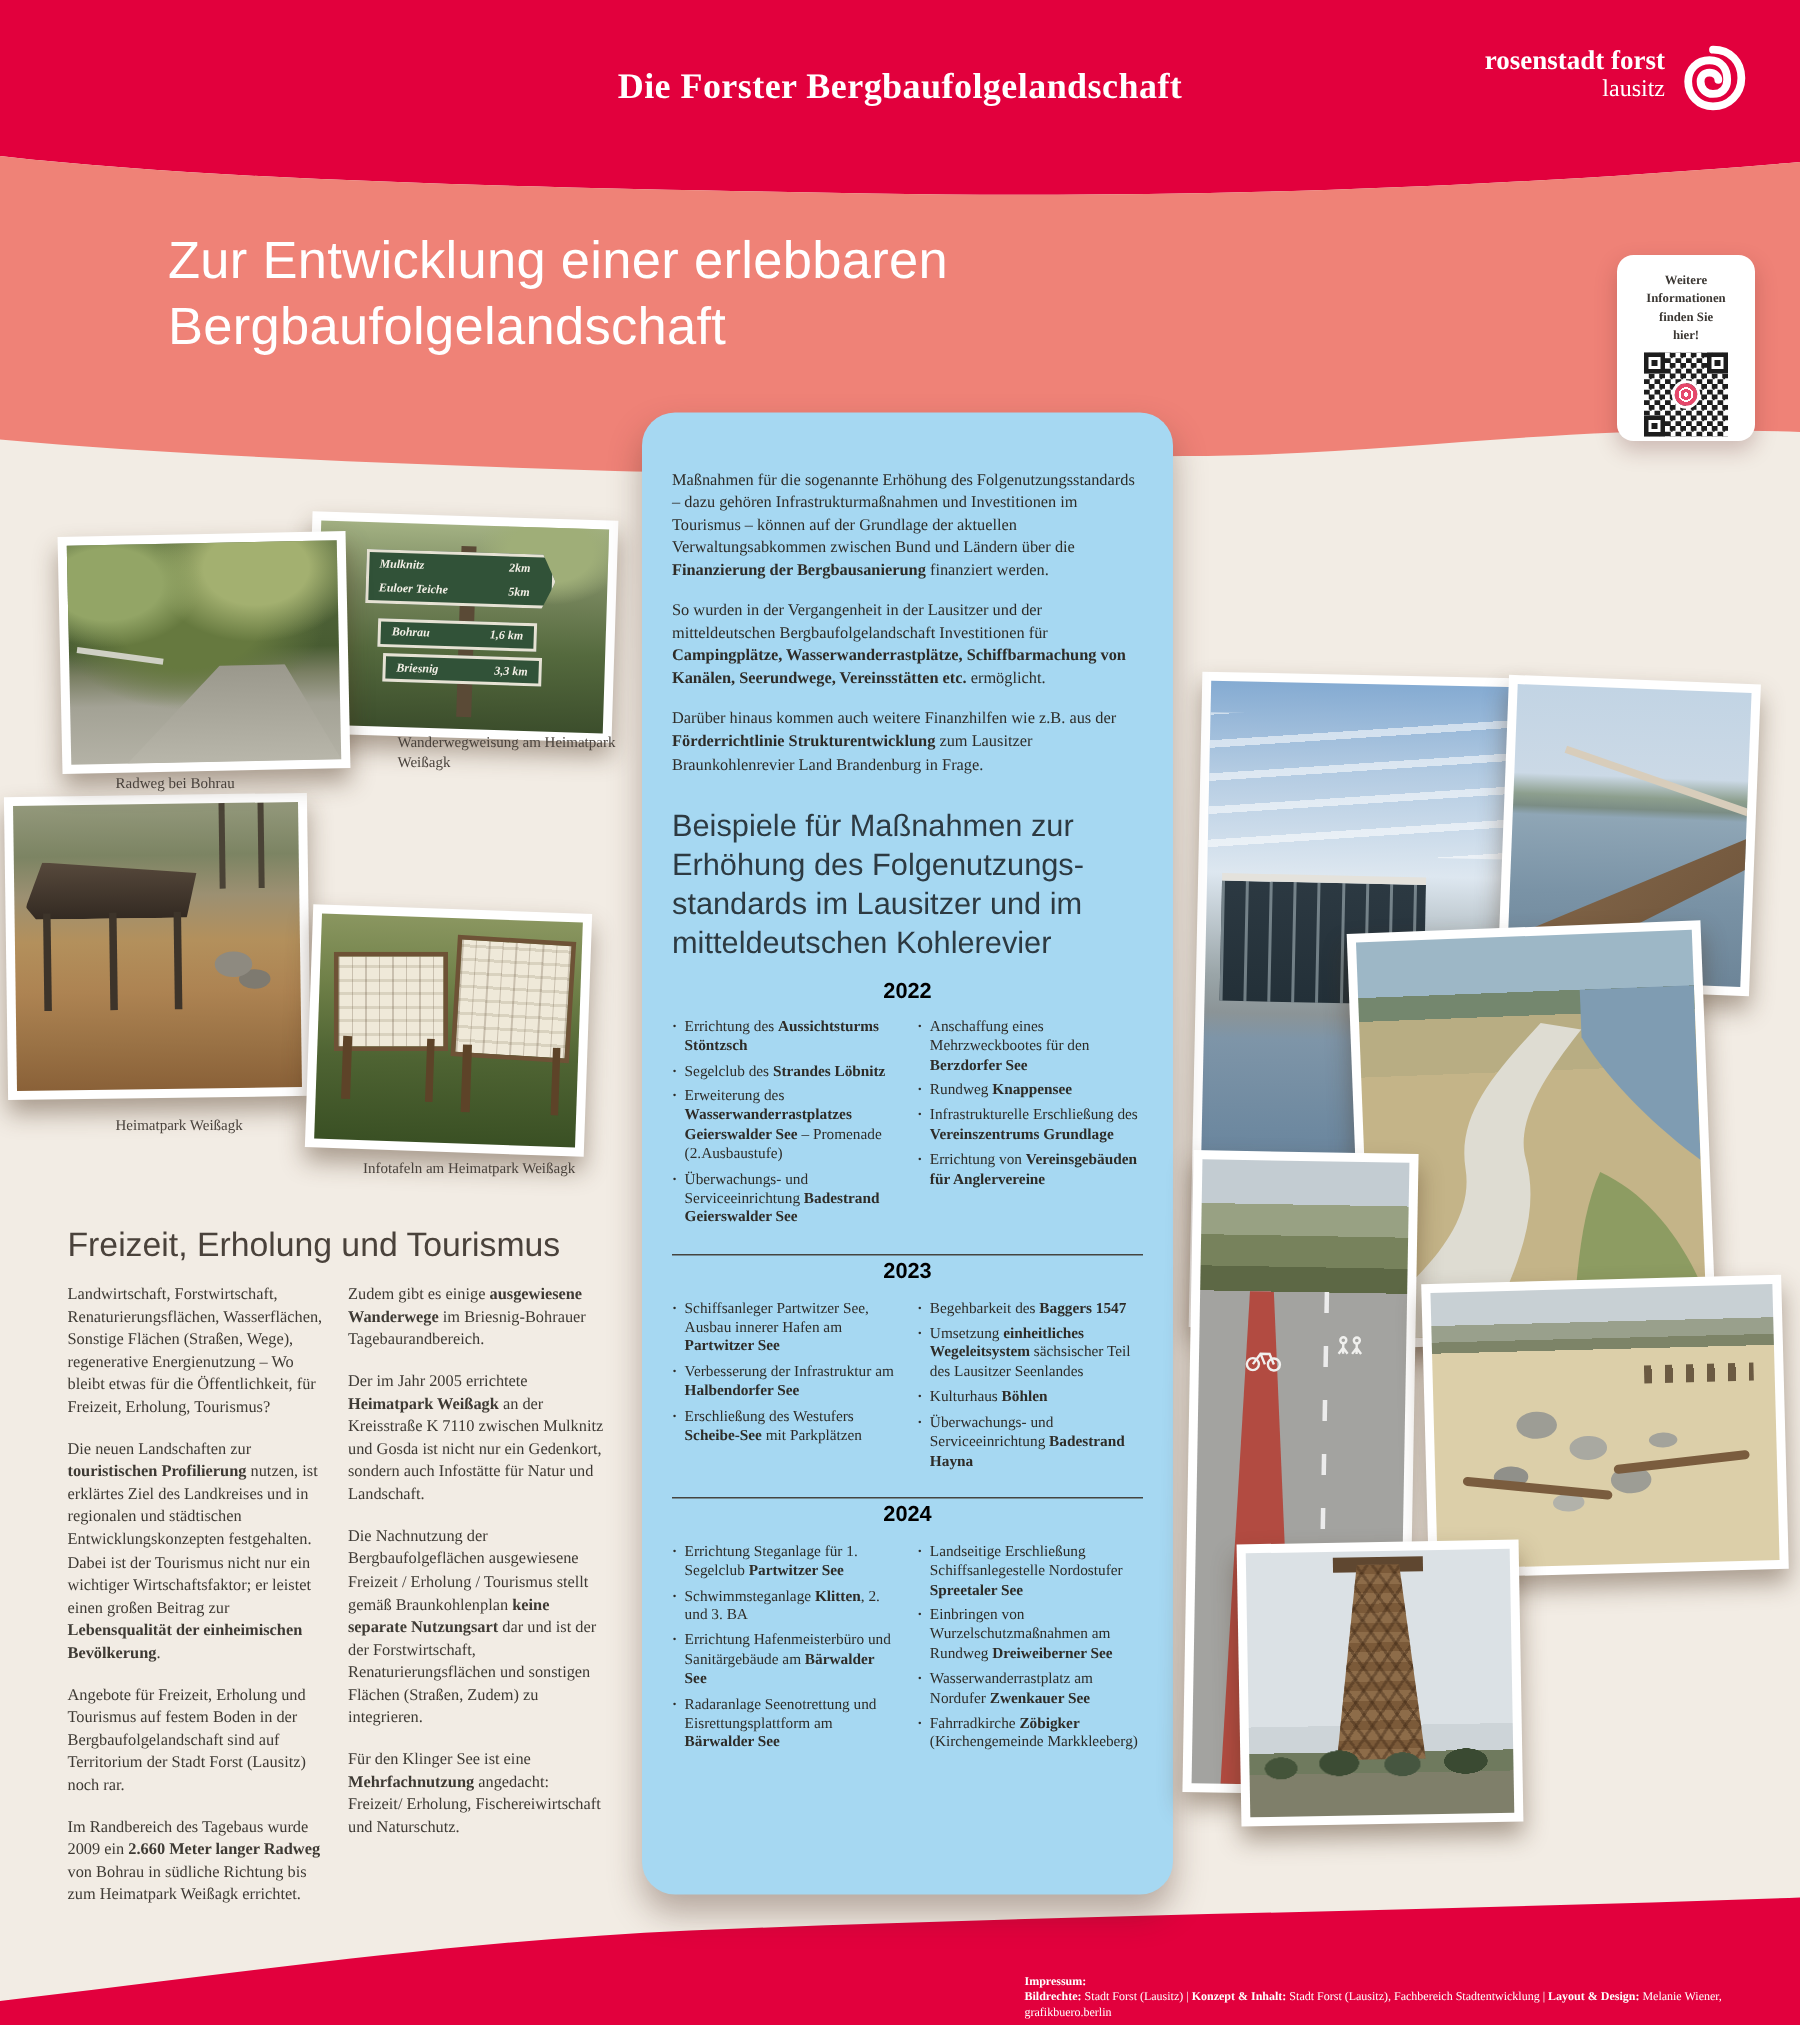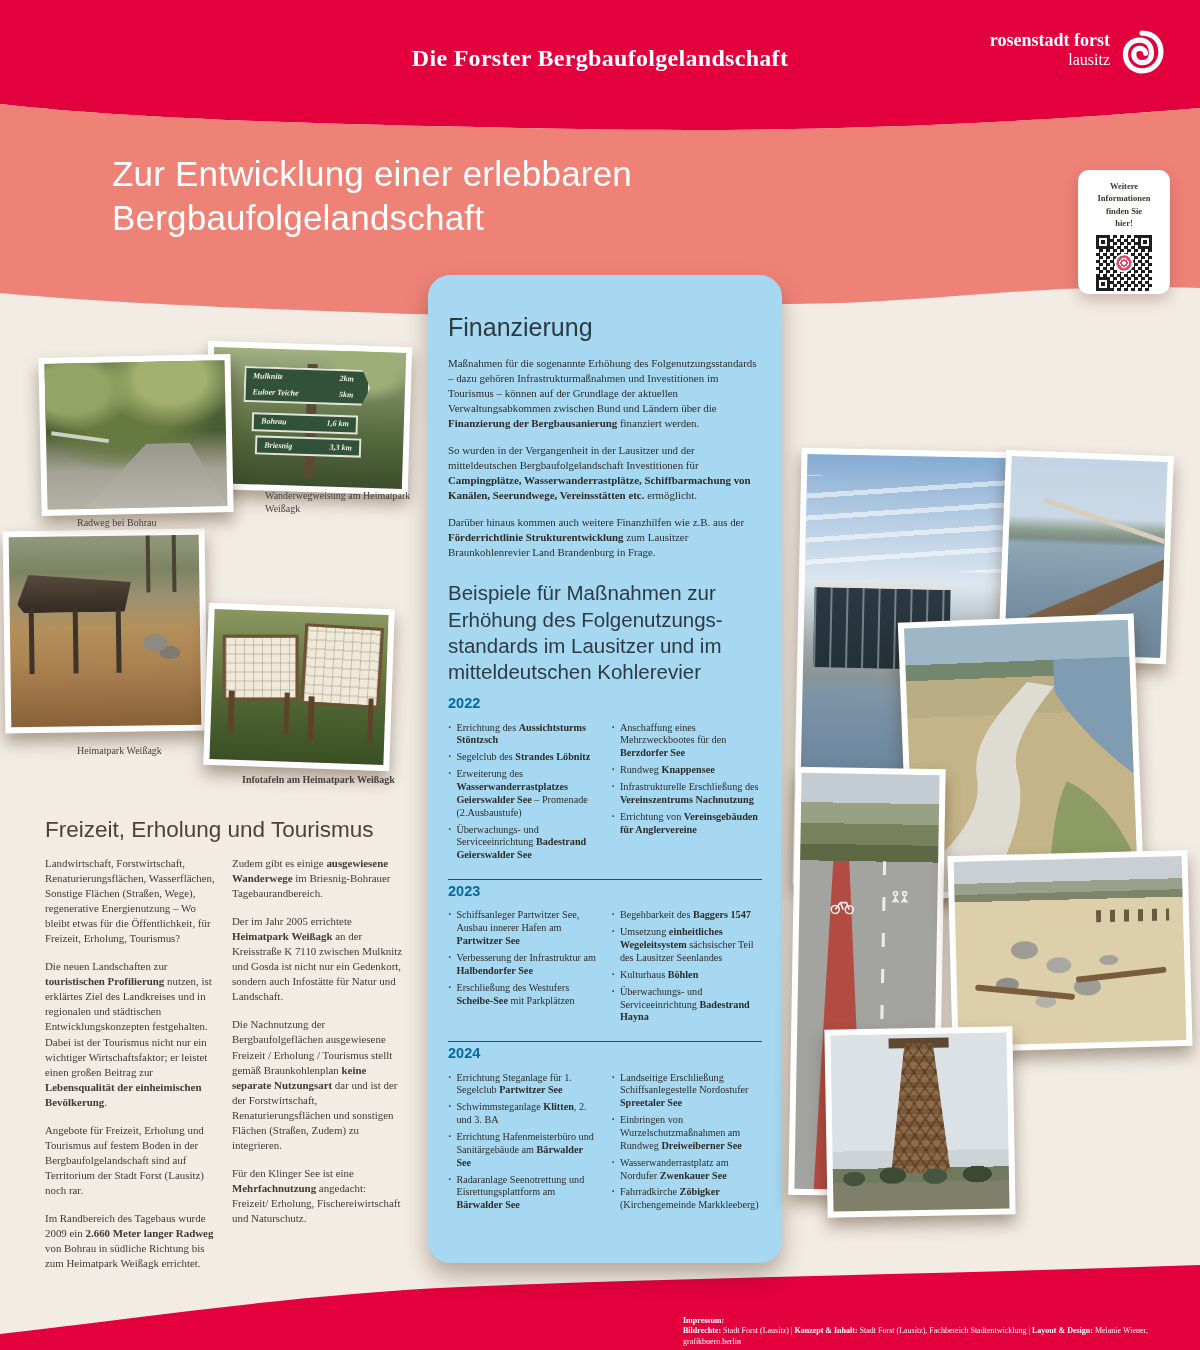--- a/index.html
+++ b/index.html
@@ -126,21 +126,21 @@
   .body{font:400 10.9px/1.38 "Liberation Serif",serif;color:#3e3a34;margin:0 0 13px;}
 
   
   .panel{position:absolute;left:428px;top:275px;width:354px;height:988px;background:#a6d8f2;border-radius:22px;
     z-index:4;box-shadow:0 12px 22px rgba(70,40,30,.35);box-sizing:border-box;padding:38px 20px 14px;overflow:hidden;}
   .panel-h1{font:400 25px/1.15 "Liberation Sans",sans-serif;color:#2d3a42;margin:0 0 14px;}
   .panel .body{color:#2e2c28;margin-bottom:12px;}
   .panel-h2{font:400 20.5px/1.28 "Liberation Sans",sans-serif;color:#2d3a42;margin:20px 0 10px;white-space:pre-line;}
   .year-block{margin:0;}
   .year-block + .year-block{border-top:1.5px solid #45443f;margin-top:13px;padding-top:1px;}
-  .year{font:700 14.5px/1.2 "Liberation Sans",sans-serif;color:#0369a1;margin:2px 0 9px;}
+  .year{font:700 14.5px/1.2 "Liberation Sans",sans-serif;text-align:center;color:#000000;margin:2px 0 9px;}
   .cols{display:flex;gap:13px;}
   .col{flex:1;min-width:0;}
   .bullet{display:flex;gap:5px;margin:0 0 4px;}
   .bullet .dot{flex:0 0 auto;font:700 10.2px/1.26 "Liberation Serif",serif;color:#2e2c28;}
   .bullet .bt{flex:1;font:400 10.2px/1.26 "Liberation Serif",serif;color:#2e2c28;}
 
   
   .impressum{position:absolute;left:683px;top:1316px;width:512px;z-index:2;color:#fff;}
   .imp-title{font:700 8px/1.3 "Liberation Serif",serif;}
   .imp-line{font:400 8px/1.3 "Liberation Serif",serif;}
@@ -235,40 +235,39 @@
       <div class="bleg" style="left:10%;top:54%;height:28%;"></div>
       <div class="bleg" style="left:42%;top:54%;height:28%;"></div>
       <div class="bleg" style="left:56%;top:56%;height:30%;"></div>
       <div class="bleg" style="left:90%;top:56%;height:30%;"></div>
     </div>
   </div>
 
   <div class="caption" style="left:45px;top:516px;">Radweg bei Bohrau</div>
   <div class="caption" style="left:233px;top:489px;width:155px;">Wanderwegweisung am Heimatpark Weißagk</div>
   <div class="caption" style="left:45px;top:744px;">Heimatpark Weißagk</div>
-  <div class="caption" style="left:210px;top:773px;font-weight:bold;">Infotafeln am Heimatpark Weißagk</div>
+  <div class="caption" style="left:210px;top:773px;">Infotafeln am Heimatpark Weißagk</div>
 
   <div class="section-heading" style="left:45px;top:816px;">Freizeit, Erholung und Tourismus</div>
   <div class="textcol" style="left:45px;top:856px;">
 
   <p class="body">Landwirtschaft, Forstwirtschaft, Renaturierungsflächen, Wasserflächen, Sonstige Flächen (Straßen, Wege), regenerative Energienutzung – Wo bleibt etwas für die Öffentlichkeit, für Freizeit, Erholung, Tourismus?</p>
       <p class="body"><span>Die neuen Landschaften zur </span><span class="b">touristischen Profilierung</span><span> nutzen, ist erklärtes Ziel des Landkreises und in regionalen und städtischen Entwicklungskonzepten festgehalten. Dabei ist der Tourismus nicht nur ein wichtiger Wirtschaftsfaktor; er leistet einen großen Beitrag zur </span><span class="b">Lebensqualität der einheimischen Bevölkerung</span><span>.</span></p>
       <p class="body">Angebote für Freizeit, Erholung und Tourismus auf festem Boden in der Bergbaufolgelandschaft sind auf Territorium der Stadt Forst (Lausitz) noch rar.</p>
       <p class="body"><span>Im Randbereich des Tagebaus wurde 2009 ein </span><span class="b">2.660 Meter langer Radweg</span><span> von Bohrau in südliche Richtung bis zum Heimatpark Weißagk errichtet.</span></p>
     </div>
   <div class="textcol" style="left:232px;top:856px;">
 
   <p class="body"><span>Zudem gibt es einige </span><span class="b">ausgewiesene Wanderwege</span><span> im Briesnig-Bohrauer Tagebaurandbereich.</span></p>
       <p class="body"><span>Der im Jahr 2005 errichtete </span><span class="b">Heimatpark Weißagk</span><span> an der Kreisstraße K 7110 zwischen Mulknitz und Gosda ist nicht nur ein Gedenkort, sondern auch Infostätte für Natur und Landschaft.</span></p>
       <p class="body"><span>Die Nachnutzung der Bergbaufolgeflächen ausgewiesene Freizeit / Erholung / Tourismus stellt gemäß Braunkohlenplan </span><span class="b">keine separate Nutzungsart</span><span> dar und ist der der Forstwirtschaft, Renaturierungsflächen und sonstigen Flächen (Straßen, Zudem) zu integrieren.</span></p>
       <p class="body"><span>Für den Klinger See ist eine </span><span class="b">Mehrfachnutzung</span><span> angedacht: Freizeit/ Erholung, Fischereiwirtschaft und Naturschutz.</span></p>
     </div>
 
   <div class="panel">
-    <h2 class="panel-h1">Finanzierung</h2>
     <div>
 
     <p class="body"><span>Maßnahmen für die sogenannte Erhöhung des Folgenutzungsstandards – dazu gehören Infrastrukturmaßnahmen und Investitionen im Tourismus – können auf der Grundlage der aktuellen Verwaltungsabkommen zwischen Bund und Ländern über die </span><span class="b">Finanzierung der Bergbausanierung</span><span> finanziert werden.</span></p>
         <p class="body"><span>So wurden in der Vergangenheit in der Lausitzer und der mitteldeutschen Bergbaufolgelandschaft Investitionen für </span><span class="b">Campingplätze, Wasserwanderrastplätze, Schiffbarmachung von Kanälen, Seerundwege, Vereinsstätten etc.</span><span> ermöglicht.</span></p>
         <p class="body"><span>Darüber hinaus kommen auch weitere Finanzhilfen wie z.B. aus der </span><span class="b">Förderrichtlinie Strukturentwicklung</span><span> zum Lausitzer Braunkohlenrevier Land Brandenburg in Frage.</span></p>
       </div>
     <h3 class="panel-h2">Beispiele für Maßnahmen zur
 Erhöhung des Folgenutzungs-
 standards im Lausitzer und im
 mitteldeutschen Kohlerevier</h3>
@@ -301,21 +300,21 @@
             <div class="bullet">
                   <span class="dot">·</span>
                   <span class="bt"><span>Anschaffung eines Mehrzweckbootes für den </span><span class="b">Berzdorfer See</span></span>
                 </div>
               <div class="bullet">
                   <span class="dot">·</span>
                   <span class="bt"><span>Rundweg </span><span class="b">Knappensee</span></span>
                 </div>
               <div class="bullet">
                   <span class="dot">·</span>
-                  <span class="bt"><span>Infrastrukturelle Erschließung des </span><span class="b">Vereinszentrums Nachnutzung</span></span>
+                  <span class="bt"><span>Infrastrukturelle Erschließung des </span><span class="b">Vereinszentrums Grundlage</span></span>
                 </div>
               <div class="bullet">
                   <span class="dot">·</span>
                   <span class="bt"><span>Errichtung von </span><span class="b">Vereinsgebäuden für Anglervereine</span></span>
                 </div>
             </div>
           </div>
         </section>
         <section class="year-block">
           <h4 class="year">2023</h4>

